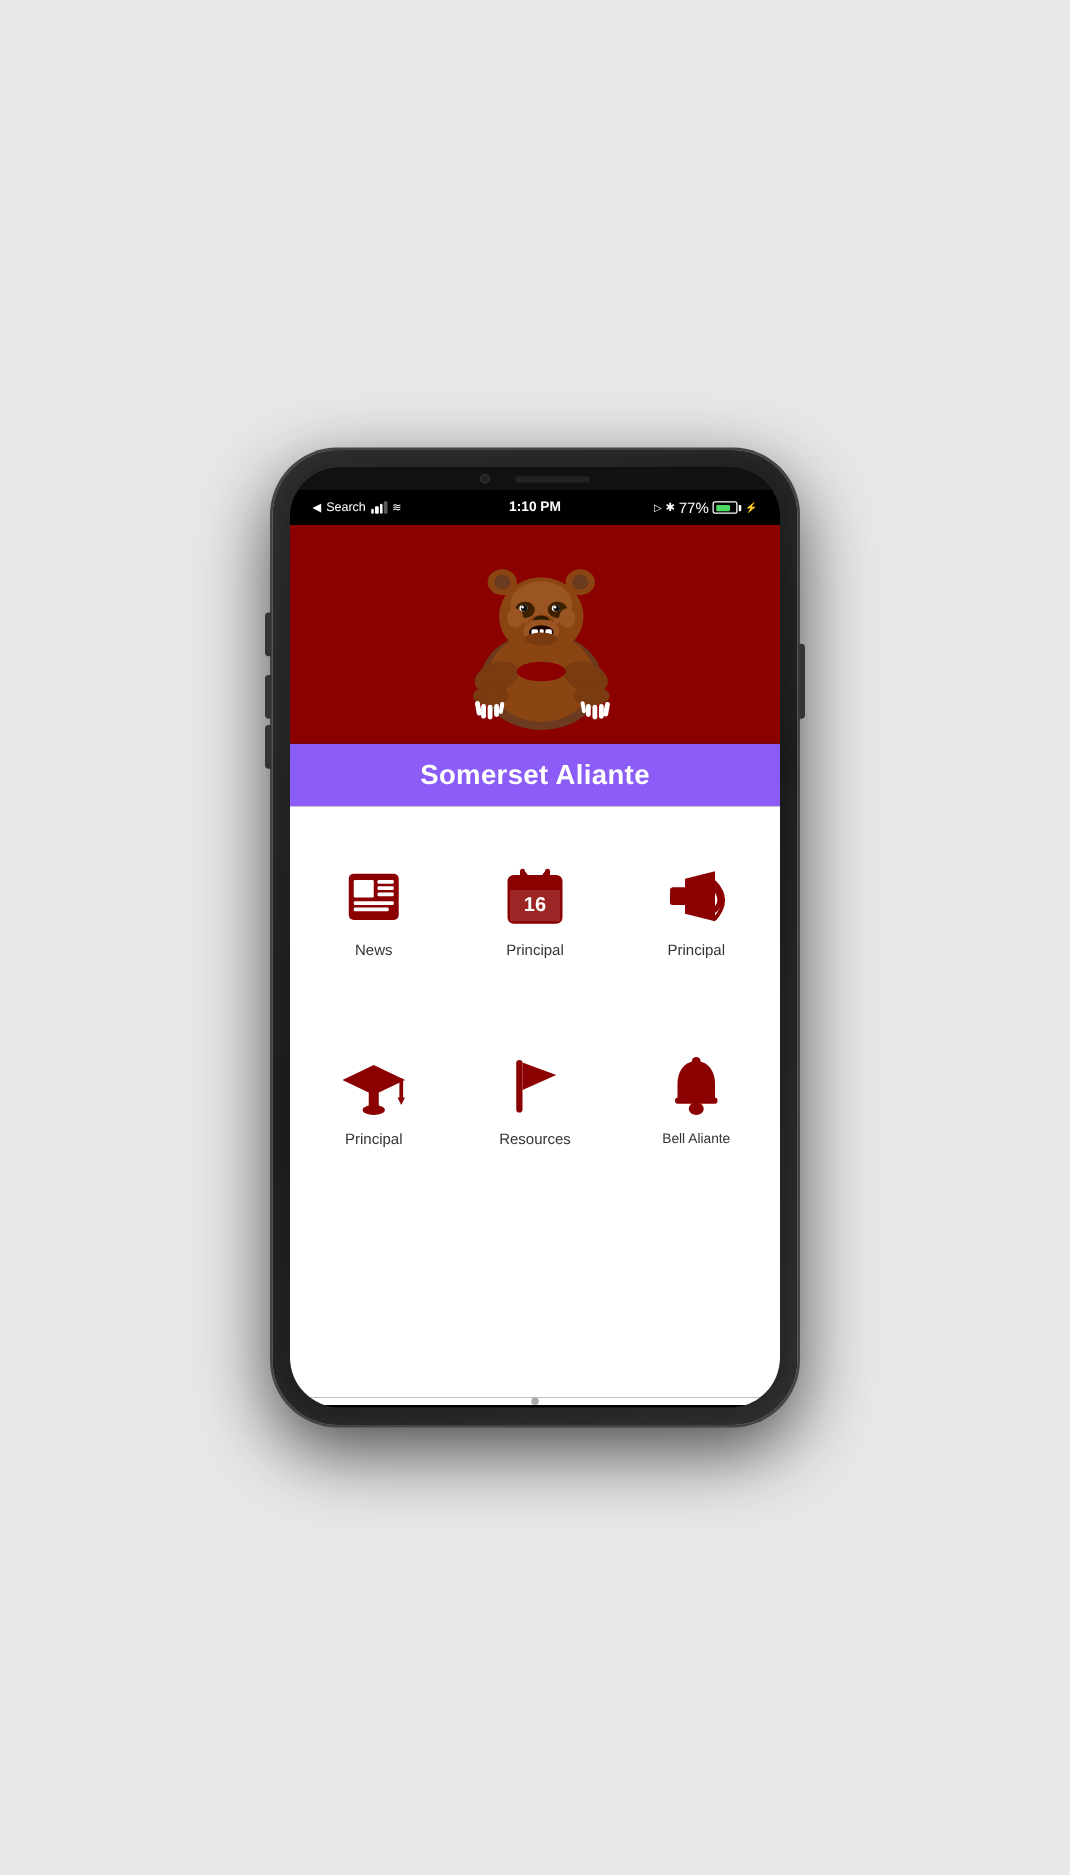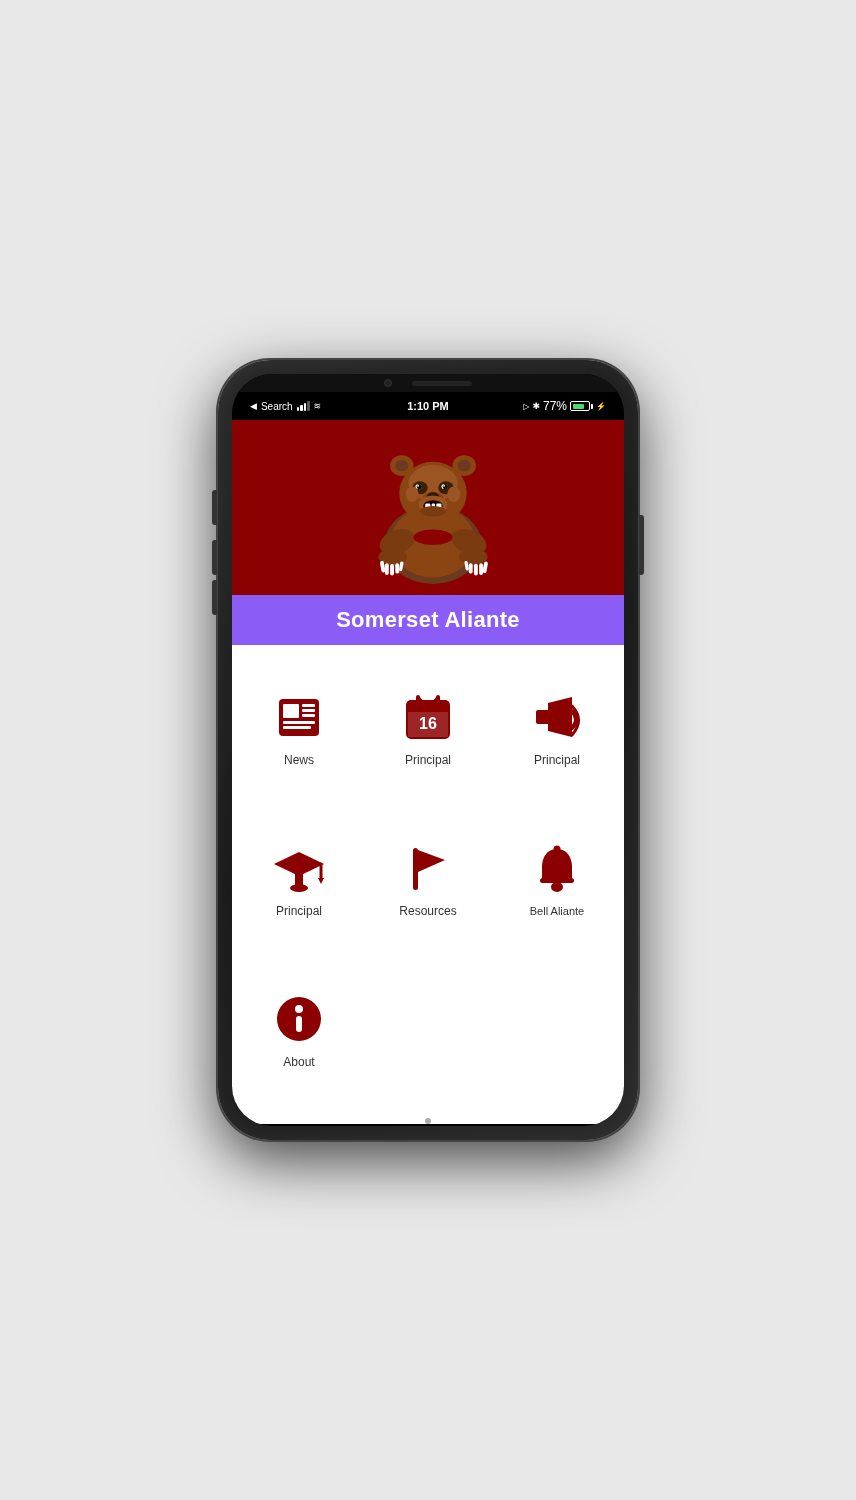--- a/index.html
+++ b/index.html
@@ -467,31 +467,20 @@
               <path d="M25 4 C14 4 10 14 10 22 L10 34 L40 34 L40 22 C40 14 36 4 25 4 Z" fill="#8b0000"></path>
               <rect x="8" y="33" width="34" height="5" rx="2.5" fill="#8b0000"></rect>
               <ellipse cx="25" cy="42" rx="6" ry="5" fill="#8b0000"></ellipse>
               <circle cx="25" cy="4" r="3.5" fill="#8b0000"></circle>
             </svg>
           </div>
           <span class="menu-label" style="font-size:11px;">Bell Aliante</span>
         </div>
 
 
-        <div class="menu-item">
-          <div class="menu-icon">
-            <svg width="50" height="50" viewBox="0 0 50 50" fill="none" xmlns="http://www.w3.org/2000/svg">
-
-              <circle cx="25" cy="25" r="22" fill="#8b0000"></circle>
-              <rect x="22" y="22" width="6" height="16" rx="3" fill="#fff"></rect>
-              <circle cx="25" cy="15" r="4" fill="#fff"></circle>
-            </svg>
-          </div>
-          <span class="menu-label">About</span>
-        </div>
 
 
       </div>
 
       <div class="bottom-dot">
         <div class="indicator-dot"></div>
       </div>
 
     </div>
 

